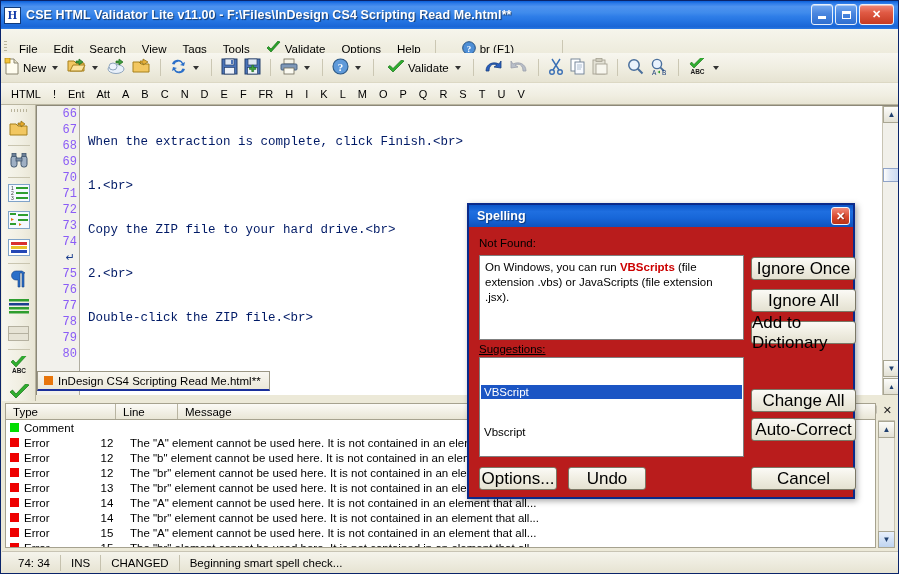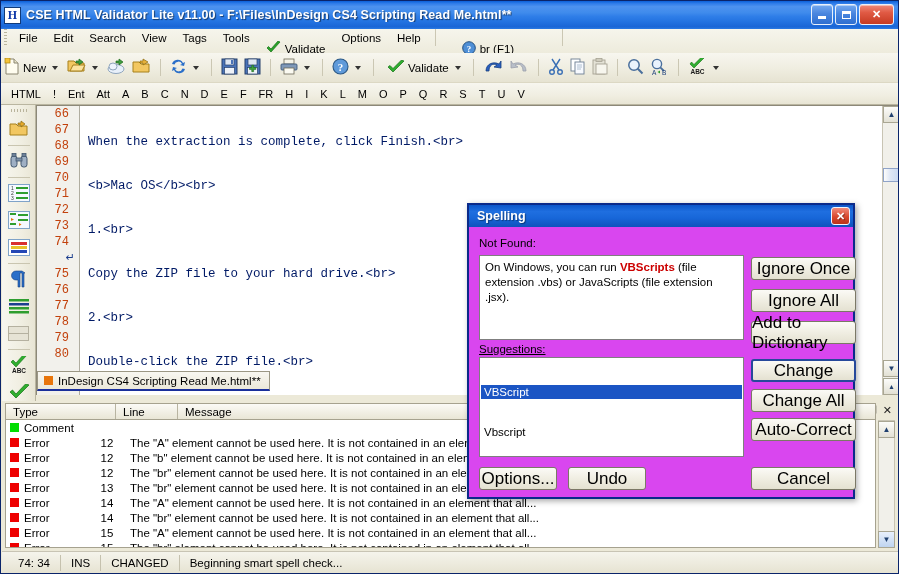--- a/index.html
+++ b/index.html
@@ -64,21 +64,21 @@
     background: linear-gradient(to bottom,#f08a7a 0%, #e05a44 40%, #c63a22 100%);
   }
   .wbtn .mini { display:block; width:8px; height:3px; background:#fff; margin-top:6px;}
   .wbtn .maxi { display:block; width:9px; height:8px; border:1.5px solid #fff; border-top-width:3px;}
 
   
   #menubar {
     position: absolute; left: 0; top: 28px;
     width: 897px; height: 40px;
     background: linear-gradient(to bottom,#f6f5ec 0%, #efeddf 50%, #e7e4d2 100%);
-    display: flex; 
+    display: flex; align-items: center;
     border-bottom: 1px solid #dcd8c4;
   }
   #menubar .grip {
     width: 3px; height: 16px; margin: 0 4px 0 3px;
     background-image: repeating-linear-gradient(to bottom,#b9b49c 0 1px, transparent 1px 3px);
   }
   .mitem {
     padding: 3px 8px; font-size: 11.5px; color: #000;
     white-space: nowrap; cursor: default;
   }
@@ -130,22 +130,22 @@
     background: #ffffff;
     border-top: 1px solid #8c8878;
     border-left: 1px solid #8c8878;
   }
   #gutter {
     position:absolute; left:0; top:0; width:43px; height:100%;
     background:#f2f1ec; border-right:1px solid #b0ada0;
   }
   #gutter .ln {
     height:16px; line-height:16px; text-align:right;
-    padding-right:10px; font-family:"Liberation Mono", monospace;
-    font-size:12px; color:#c2410c;
+    padding-right:2px; font-family:"Liberation Mono", monospace;
+    font-size:12px; color:#8b5cf6;
   }
   #gutter .ln.wrapmark { color:#1a3c8c; font-size:11px; padding-right:4px; font-family:"DejaVu Sans", sans-serif;}
   #code {
     position:absolute; left:44px; top:0; right:17px; height:100%;
     overflow:hidden; padding-left:7px;
     font-family:"Liberation Mono", monospace; font-size:12.5px;
     color:#001a66; white-space:pre;
   }
   #code .cl { height:16px; line-height:16px; }
 
@@ -233,21 +233,21 @@
     background:#fff; border:1px solid #a6a28f;
     font-family:"Liberation Mono", monospace; font-size:12px; color:#222;
     padding:4px 0 0 8px;
   }
   #behind .bsb { position:absolute; right:1px; top:16px; width:17px; bottom:4px; background:#f1f0ea; border-left:1px solid #c8c4b4;}
 
   
   #dlg {
     position:absolute; left:466px; top:202px;
     width:388px; height:296px;
-    background:#d946ef;
+    background:#b91c1c;
     border:2px solid #0a2a8a;
     box-shadow: 2px 2px 6px rgba(0,0,0,0.35);
   }
   #dlgtitle {
     height:22px;
     background: linear-gradient(to bottom,#0b55c8 0%, #1f6fe0 30%, #1766d8 60%, #0f52bd 100%);
     display:flex; align-items:center; padding-left:8px;
     color:#fff; font-weight:bold; font-size:12.5px;
     text-shadow:1px 1px 1px rgba(0,0,0,0.4);
   }
@@ -651,21 +651,20 @@
       <div class="ln wrapmark">↵</div>
       <div class="ln">75</div>
       <div class="ln">76</div>
       <div class="ln">77</div>
       <div class="ln">78</div>
       <div class="ln">79</div>
       <div class="ln">80</div>
     </div>
     <div id="code">
       <div class="cl">When the extraction is complete, click Finish.&lt;br&gt;</div>
-      <div class="cl">&lt;b&gt;Mac OS&lt;/b&gt;&lt;br&gt;</div>
       <div class="cl">1.&lt;br&gt;</div>
       <div class="cl">Copy the ZIP file to your hard drive.&lt;br&gt;</div>
       <div class="cl">2.&lt;br&gt;</div>
       <div class="cl">Double-click the ZIP file.&lt;br&gt;</div>
       
       
       
       
       
       
@@ -795,21 +794,20 @@
 
     <div class="dlbl" style="position:absolute;left:10px;top:138px;"><span class="ul">Suggestions:</span></div>
     <div id="sugbox">
       <div class="sr selected">VBScript</div>
       <div class="sr">Vbscript</div>
     </div>
 
     <div class="dbtn" style="left:282px;top:52px;">Ignore Once</div>
     <div class="dbtn" style="left:282px;top:84px;">Ignore All</div>
     <div class="dbtn" style="left:282px;top:116px;">Add to Dictionary</div>
-    <div class="dbtn default" style="left:282px;top:154px;">Change</div>
     <div class="dbtn" style="left:282px;top:184px;">Change All</div>
     <div class="dbtn" style="left:282px;top:213px;">Auto-Correct</div>
     <div class="dbtn" style="left:282px;top:262px;">Cancel</div>
     <div class="dbtn small" style="left:10px;top:262px;">Options...</div>
     <div class="dbtn small" style="left:99px;top:262px;">Undo</div>
   </div>
 
 </div>
 
 </body></html>

